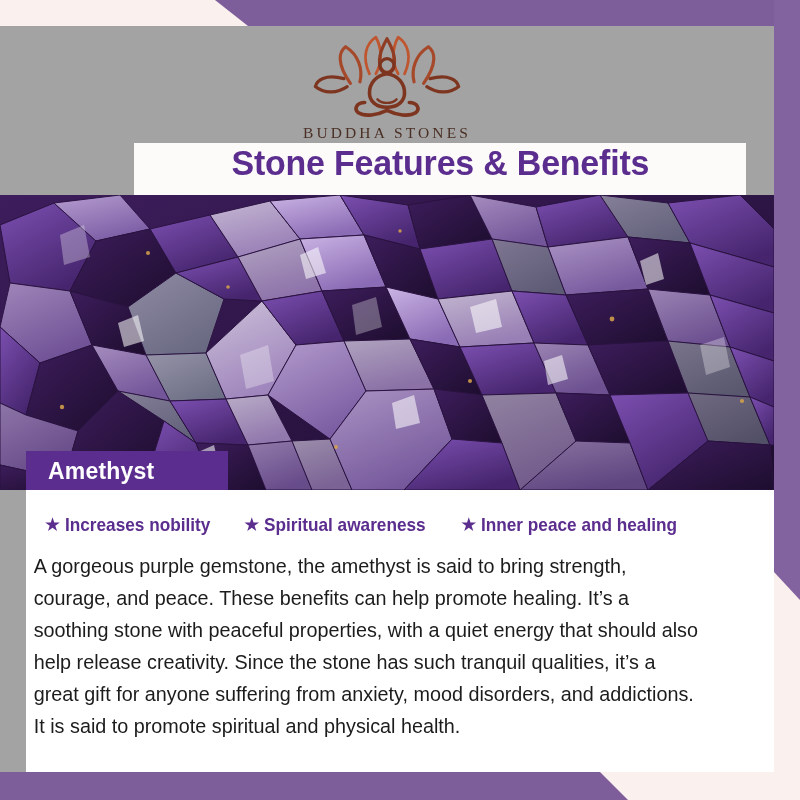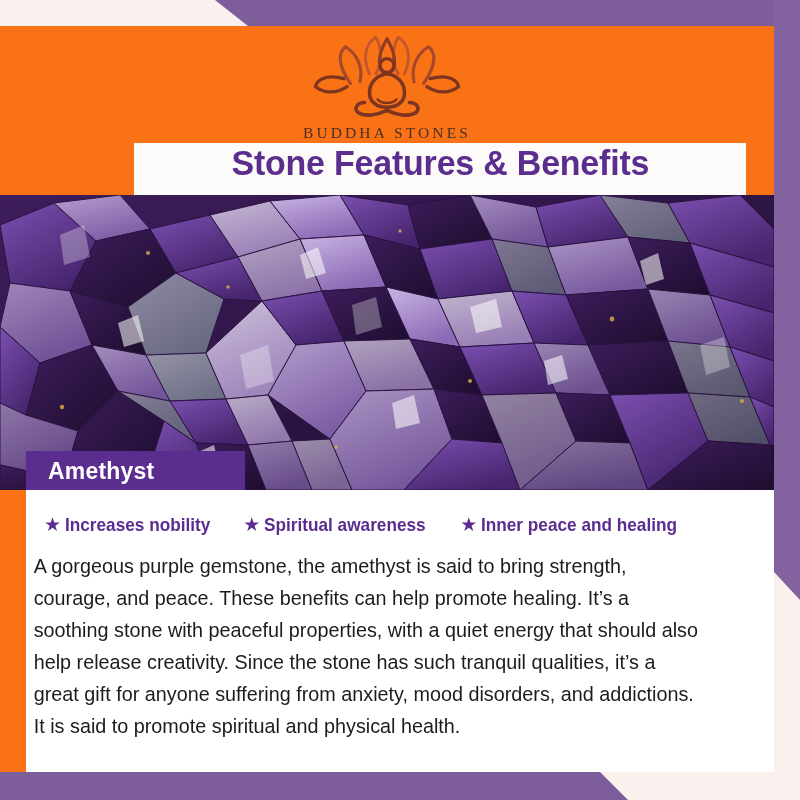--- a/index.html
+++ b/index.html
@@ -39,21 +39,21 @@
   .band-bottom {
     left:0; bottom:0; width:800px; height:28px;
     background:#7d5d9a;
     clip-path: polygon(0 0, 600px 0, 628px 28px, 0 28px);
   }
 
   
   .page {
     position:absolute;
     left:0; top:26px; right:26px; bottom:28px;
-    background:#f97316;
+    background:#a3a3a3;
   }
 
   
   .brand {
     position:absolute; top:0; left:0; right:0;
     height:150px;
     display:flex; flex-direction:column;
     align-items:center; justify-content:flex-start;
     padding-top:8px;
   }
@@ -92,21 +92,21 @@
     width:774px; height:295px;
     overflow:hidden;
     background:#3a1e52;
   }
   .hero svg { display:block; width:100%; height:100%; }
 
   
   .stone-banner {
     position:absolute;
     left:26px; top:425px;
-    width:219px; height:40px;
+    width:202px; height:40px;
     background:#5b2d8e;
     display:flex; align-items:center;
     padding-left:22px;
   }
   .stone-banner-text {
     font-family:"Liberation Sans", sans-serif;
     font-weight:bold;
     font-size:23px;
     color:#ffffff;
     letter-spacing:0.2px;

